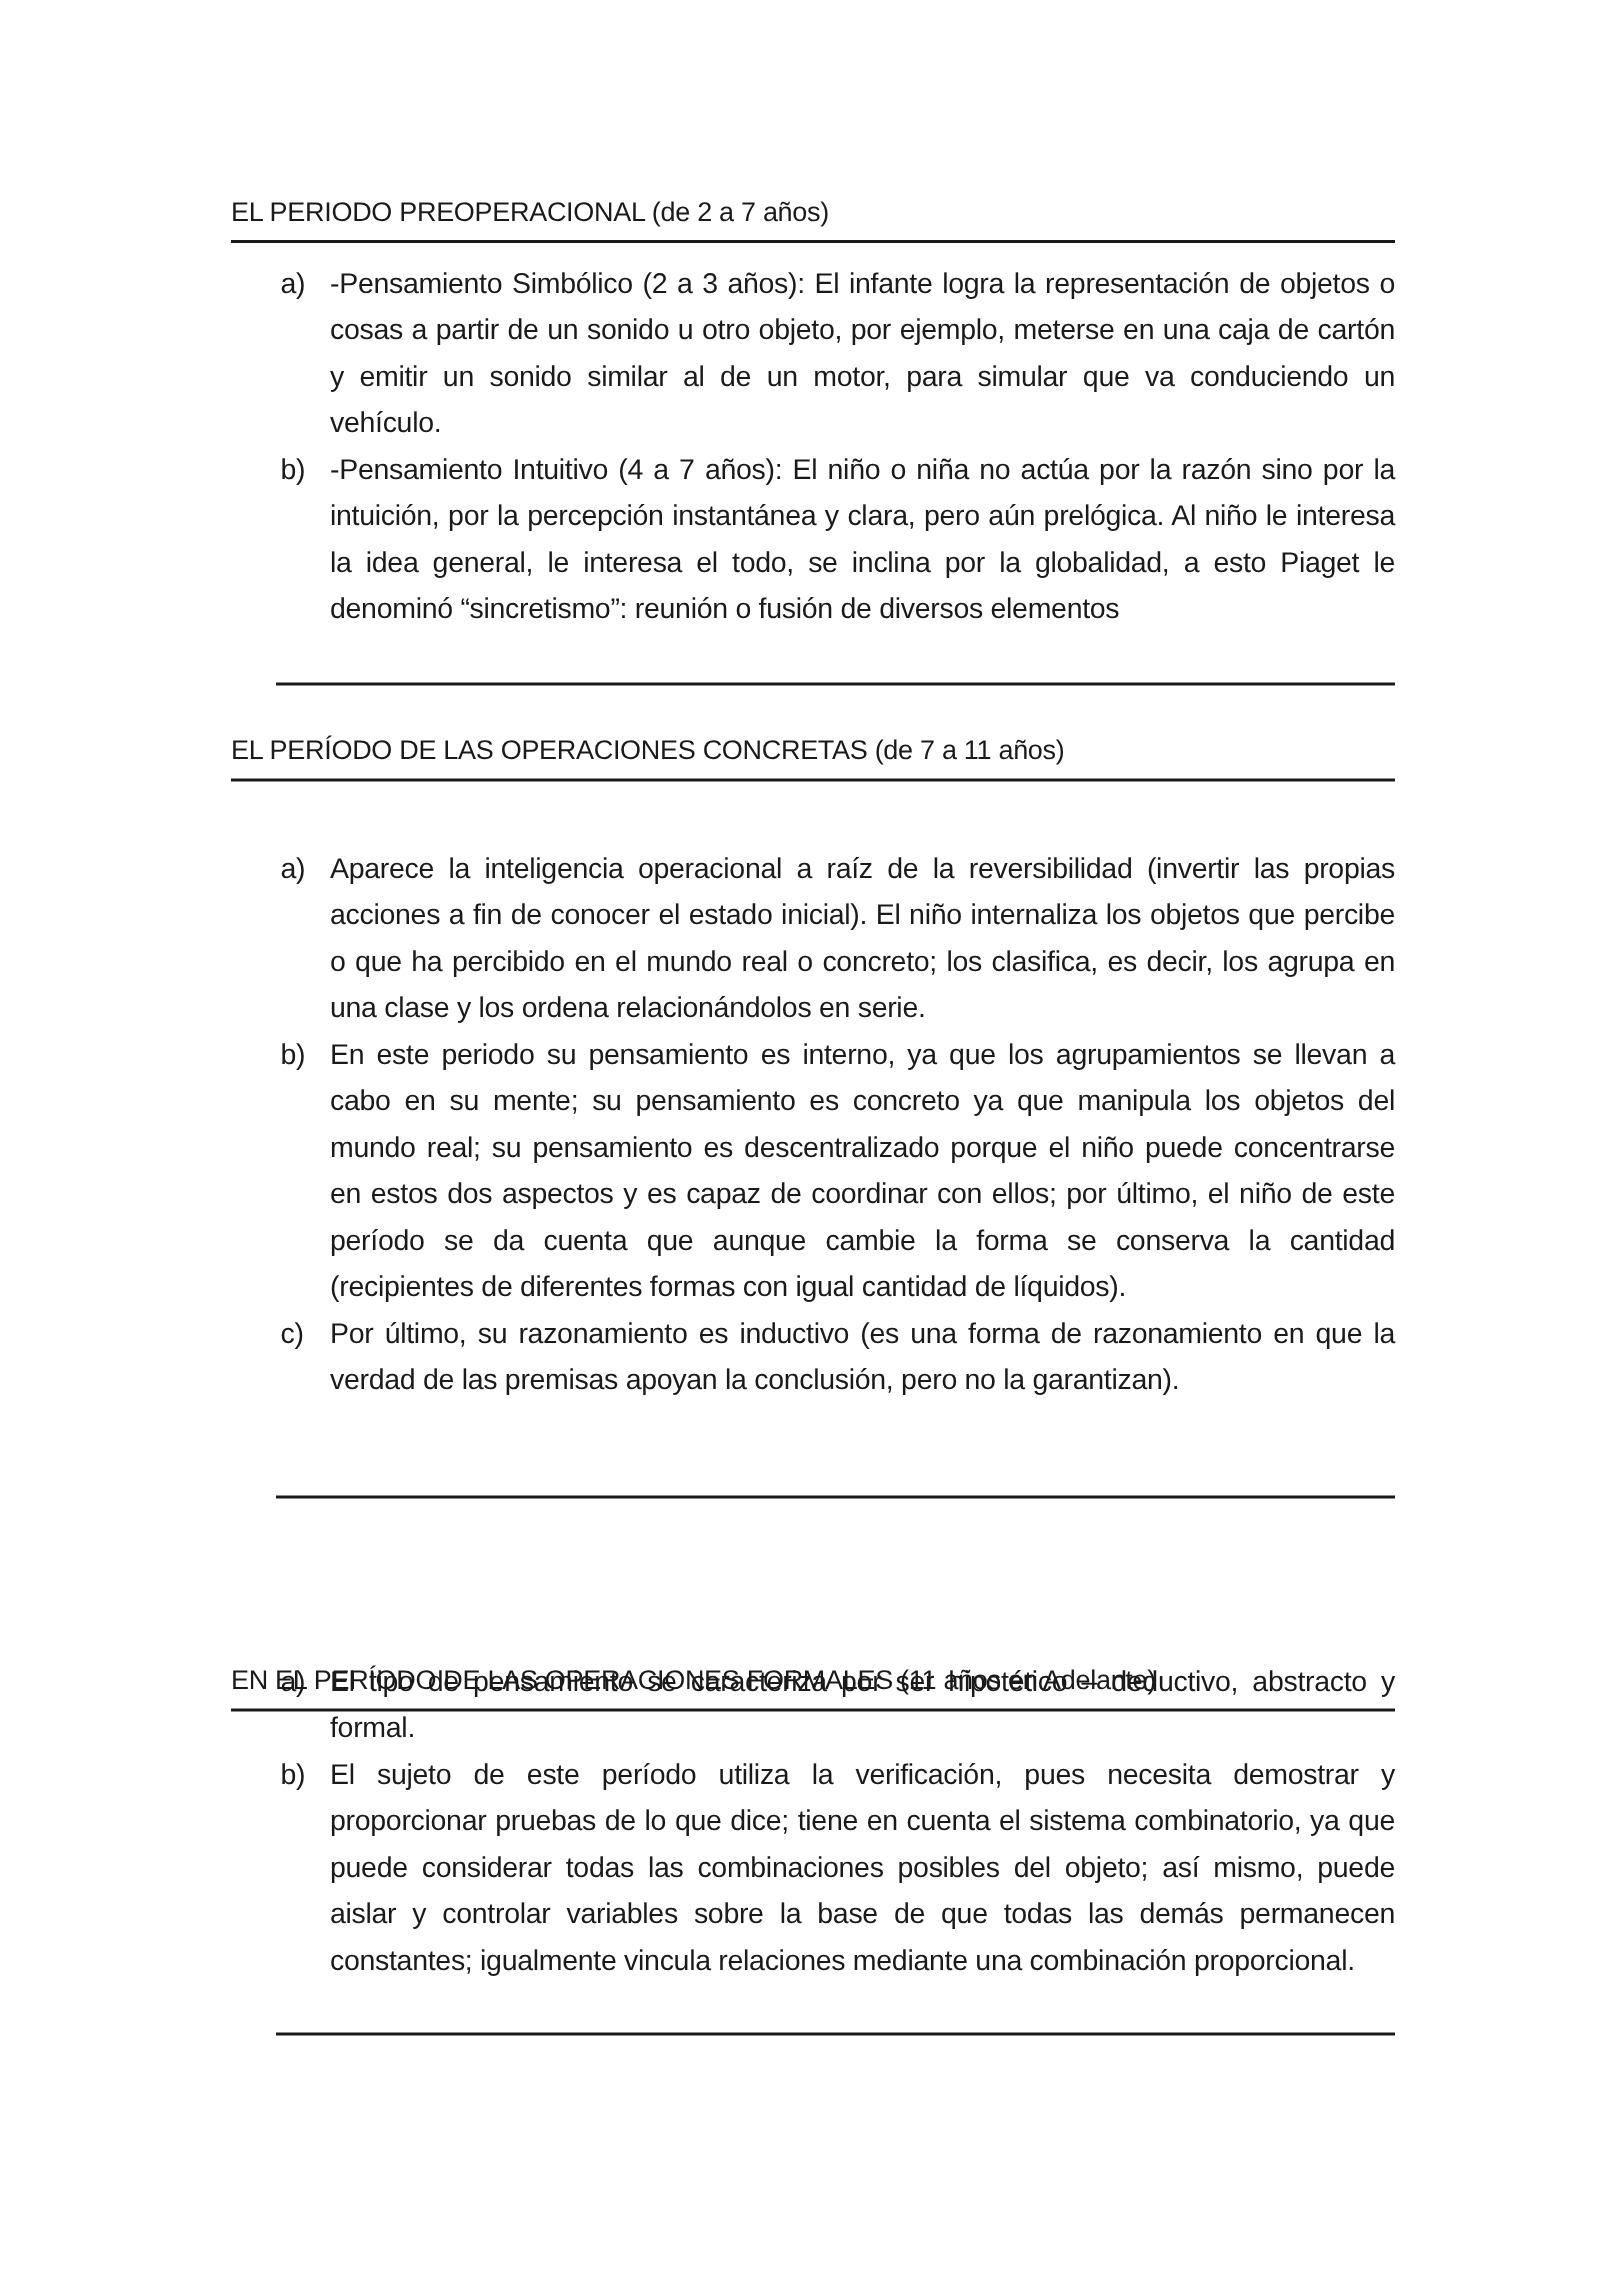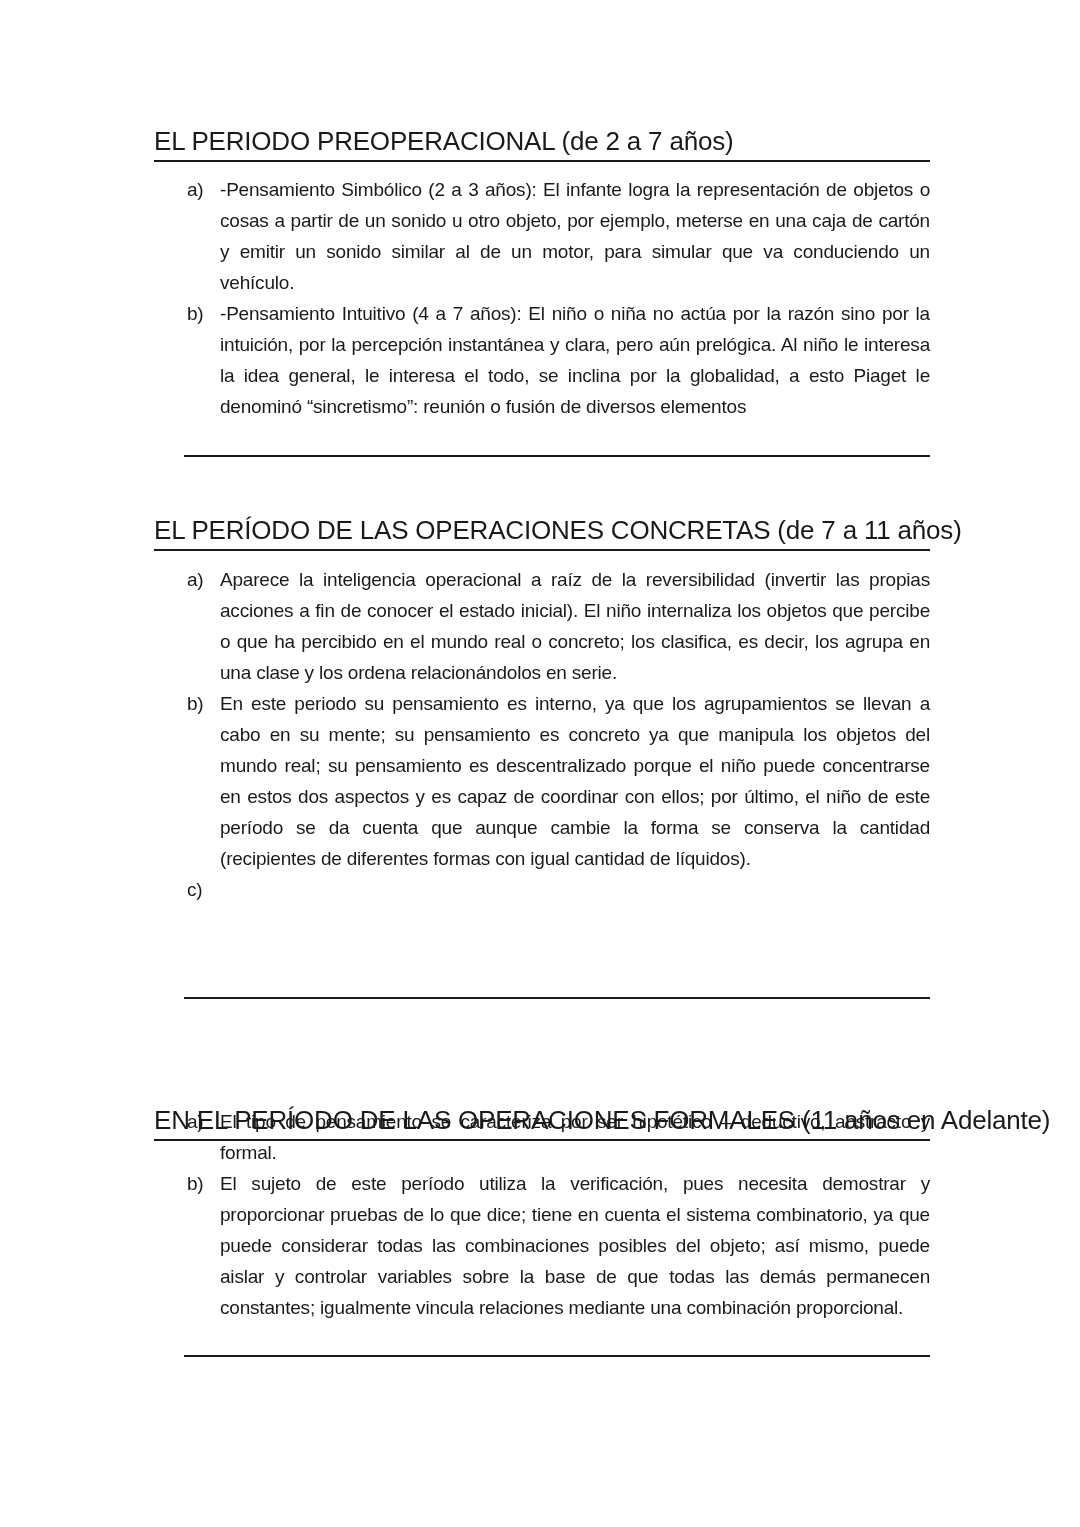--- a/index.html
+++ b/index.html
@@ -2,21 +2,21 @@
 <html><head>
   <meta charset="utf-8">
   <style>
     html, body { margin: 0; padding: 0; background: #ffffff; }
     body {
       width: 1080px; height: 1527px; position: relative; overflow: hidden;
       font-family: "Liberation Sans", sans-serif; color: #1a1a1a;
     }
     .heading {
       position: absolute; left: 154px; width: 776px;
-      font-size: 26px; letter-spacing: -0.2px; line-height: 24px;
+      font-size: 18px; letter-spacing: -0.2px; line-height: 24px;
       padding-bottom: 7px; border-bottom: 2px solid #1a1a1a;
       white-space: nowrap;
     }
     .list { position: absolute; left: 184px; width: 746px; margin: 0; padding: 0; list-style: none; }
     .item { position: relative; padding-left: 36px; font-size: 19px; line-height: 31px; text-align: justify; letter-spacing: -0.2px; }
     .marker { position: absolute; left: 3px; top: 0; }
     .endrule { position: absolute; left: 184px; width: 746px; border-top: 2px solid #1a1a1a; height: 0; }
   </style>
 </head>
 <body>
@@ -27,32 +27,33 @@
     <span class="marker">a)</span>
     <span>-Pensamiento Simbólico (2 a 3 años): El infante logra la representación de objetos o cosas a partir de un sonido u otro objeto, por ejemplo, meterse en una caja de cartón y emitir un sonido similar al de un motor, para simular que va conduciendo un vehículo.</span>
   </li>
   <li class="item">
     <span class="marker">b)</span>
     <span>-Pensamiento Intuitivo (4 a 7 años): El niño o niña no actúa por la razón sino por la intuición, por la percepción instantánea y clara, pero aún prelógica. Al niño le interesa la idea general, le interesa el todo, se inclina por la globalidad, a esto Piaget le denominó “sincretismo”: reunión o fusión de diversos elementos</span>
   </li>
 </ul>
 <div class="endrule" style="top:455px;"></div>
 
-<div class="heading" style="top:518px;">EL PERÍODO DE LAS OPERACIONES CONCRETAS (de 7 a 11 años)</div>
+<div class="heading" style="top:488px;">EL PERÍODO DE LAS OPERACIONES CONCRETAS (de 7 a 11 años)</div>
 <ul class="list" style="top:564px;">
   <li class="item">
     <span class="marker">a)</span>
     <span>Aparece la inteligencia operacional a raíz de la reversibilidad (invertir las propias acciones a fin de conocer el estado inicial). El niño internaliza los objetos que percibe o que ha percibido en el mundo real o concreto; los clasifica, es decir, los agrupa en una clase y los ordena relacionándolos en serie.</span>
   </li>
   <li class="item">
     <span class="marker">b)</span>
     <span>En este periodo su pensamiento es interno, ya que los agrupamientos se llevan a cabo en su mente; su pensamiento es concreto ya que manipula los objetos del mundo real; su pensamiento es descentralizado porque el niño puede concentrarse en estos dos aspectos y es capaz de coordinar con ellos; por último, el niño de este período se da cuenta que aunque cambie la forma se conserva la cantidad (recipientes de diferentes formas con igual cantidad de líquidos).</span>
   </li>
   <li class="item">
     <span class="marker">c)</span>
+    <span>Por último, su razonamiento es inductivo (es una forma de razonamiento en que la verdad de las premisas apoyan la conclusión, pero no la garantizan).</span>
   </li>
 </ul>
 <div class="endrule" style="top:997px;"></div>
 
 <div class="heading" style="top:1108px;">EN EL PERÍODO DE LAS OPERACIONES FORMALES (11 años en Adelante)</div>
 <ul class="list" style="top:1106px;">
   <li class="item">
     <span class="marker">a)</span>
     <span>El tipo de pensamiento se caracteriza por ser hipotético – deductivo, abstracto y formal.</span>
   </li>

